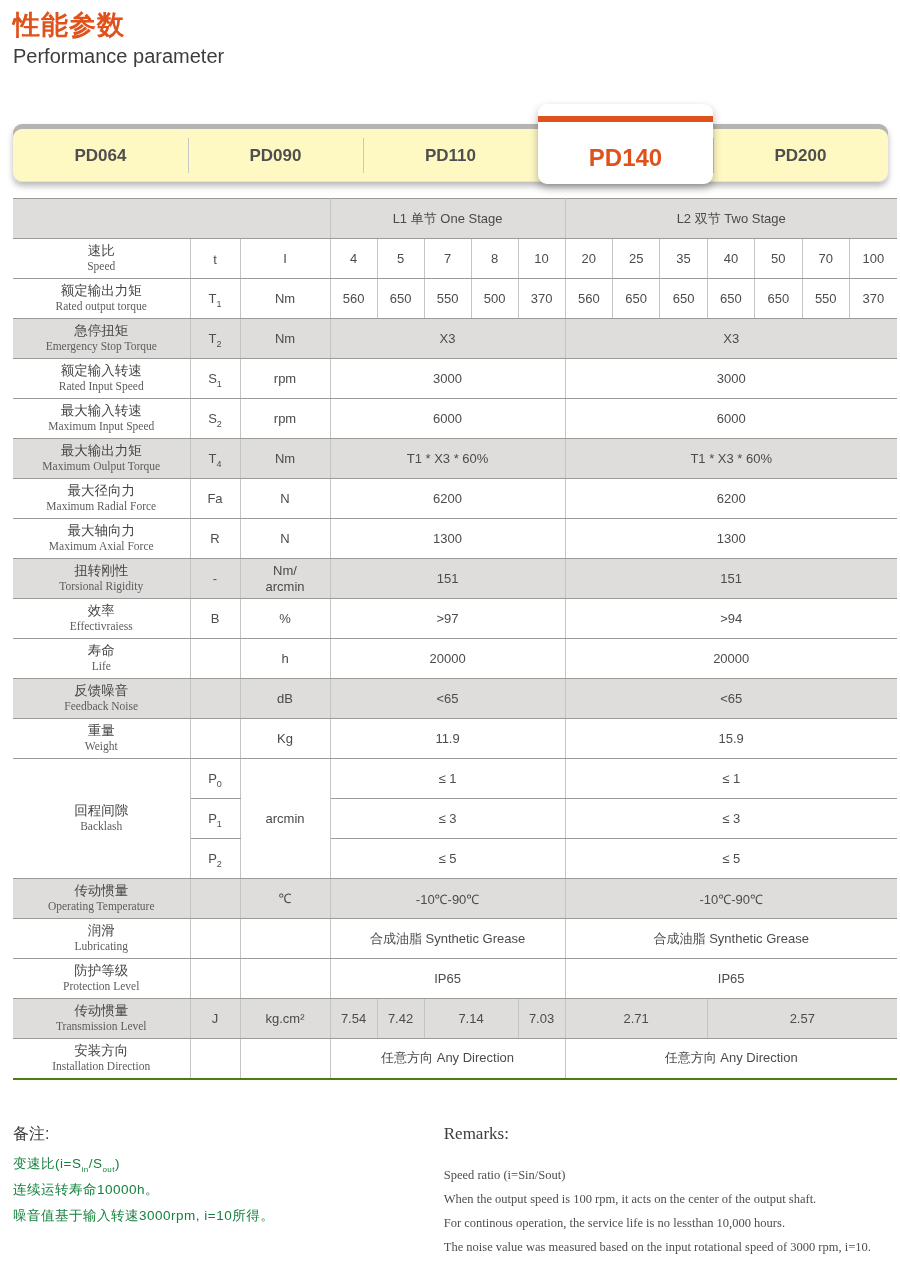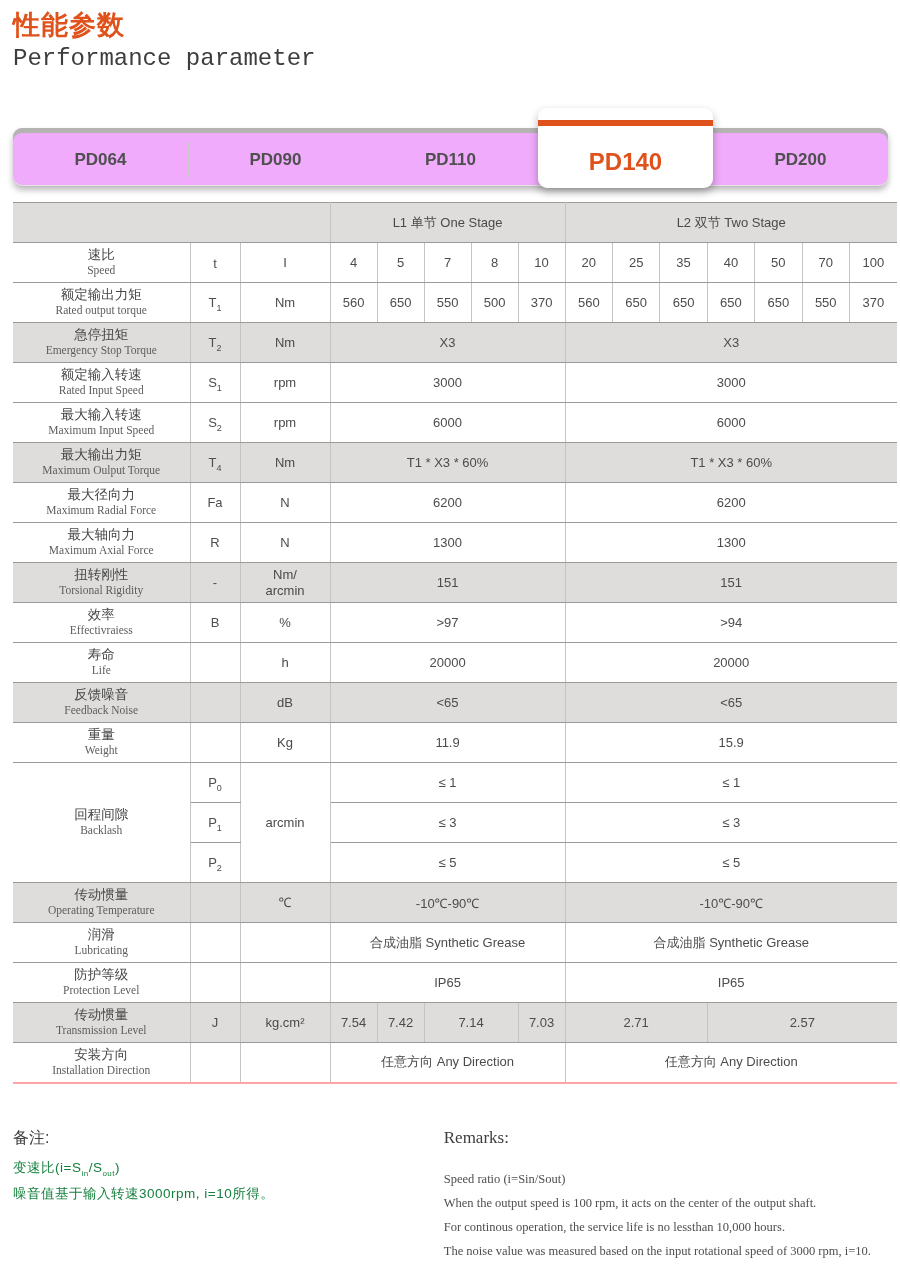--- a/index.html
+++ b/index.html
@@ -10,41 +10,41 @@
     --txt:#4A4A4A;
     --txt2:#585858;
   }
   *{box-sizing:border-box;margin:0;padding:0;}
   html,body{width:900px;background:#fff;}
   body{height:1275px;overflow:hidden;font-family:"Liberation Sans",sans-serif;color:var(--txt);}
   .page{margin:0 12px 0 13px;padding-top:7px;}
 
   
   .title-zh{font-size:27px;font-weight:bold;color:var(--accent);letter-spacing:1px;}
-  .title-en{font-size:24px;font-family:Liberation Mono, monospace;color:#3d3d3d;margin-top:2px;}
+  .title-en{font-size:20px;font-family:Liberation Sans, sans-serif;color:#3d3d3d;margin-top:2px;}
 
   
   .tabs-wrap{position:relative;height:81px;margin-top:36px;}
-  .tab-bar{position:absolute;left:0;right:0;top:20px;height:58px;background:#f0abfc;border-radius:9px;
+  .tab-bar{position:absolute;left:0;right:0;top:20px;height:58px;background:#fef9c3;border-radius:9px;
     box-shadow:inset 0 5px 0 #b4b4b2, inset 0 -1px 0 #e2e2e0, 0 4px 6px rgba(0,0,0,0.28);
     display:flex;padding-top:5px;}
   .tab{flex:1 1 0;position:relative;display:flex;align-items:center;justify-content:center;cursor:pointer;}
   .tab:not(:first-child)::before{content:'';position:absolute;left:0;top:9px;bottom:9px;width:1px;background:#c8c8c6;}
   .tab-label{font-size:17px;font-weight:bold;color:#4f4f4f;}
   .tab-active{position:absolute;left:60%;width:20%;top:0;height:80px;background:#fff;border-radius:9px;
     box-shadow:0 4px 8px rgba(0,0,0,0.30);z-index:2;display:flex;justify-content:center;}
   .tab-active::before{content:'';position:absolute;top:12px;left:0;right:0;height:6px;background:var(--accent);}
   .tab-active .tab-label{color:var(--accent);font-size:24px;margin-top:40px;}
 
   
   table.params{width:100%;border-collapse:collapse;table-layout:fixed;margin-top:13px;border-top:1px solid var(--bdark);}
   table.params td{border-bottom:1px solid var(--bdark);vertical-align:middle;text-align:center;height:40px;padding:2px 3px;}
   table.params tr.shade td, table.params td.shade{background:var(--shade);}
   td.vr{border-right:1px solid var(--blight);}
-  tr.lastrow td{border-bottom:2px solid #fca5a5;}
+  tr.lastrow td{border-bottom:2px solid #4d7c0f;}
   td.name{text-align:left;padding-left:30px;}
   .zh{font-size:13.5px;color:#464646;line-height:1.25;}
   .en{font-size:11.5px;font-family:"Liberation Serif",serif;color:#5d5d5d;line-height:1.15;}
   .sym{font-size:13px;color:#4e4e4e;}
   .sym sub{font-size:9px;}
   td.unit{font-size:13px;white-space:pre-line;line-height:1.2;}
   td.val{font-size:13px;color:#4c4c4c;}
   td.ghead{font-size:13px;color:#4a4a4a;height:41px;}
 
   
@@ -340,20 +340,21 @@
           <td class="val" colspan="7">任意方向 Any Direction</td>
         </tr>
       </tbody>
   </table>
 
   <div class="notes">
     <div class="notes-left">
       <h3>备注:</h3>
       <p><span>变速比(i=S</span><sub>in</sub><span>/S</span><sub>out</sub><span>)</span></p>
       <div>
+          <p>连续运转寿命10000h。</p>
           <p>噪音值基于输入转速3000rpm, i=10所得。</p>
         </div>
     </div>
     <div class="notes-right">
       <h3>Remarks:</h3>
       <div>
           <p>Speed ratio (i=Sin/Sout)</p>
           <p>When the output speed is 100 rpm, it acts on the center of the output shaft.</p>
           <p>For continous operation, the service life is no lessthan 10,000 hours.</p>
           <p>The noise value was measured based on the input rotational speed of 3000 rpm, i=10.</p>

